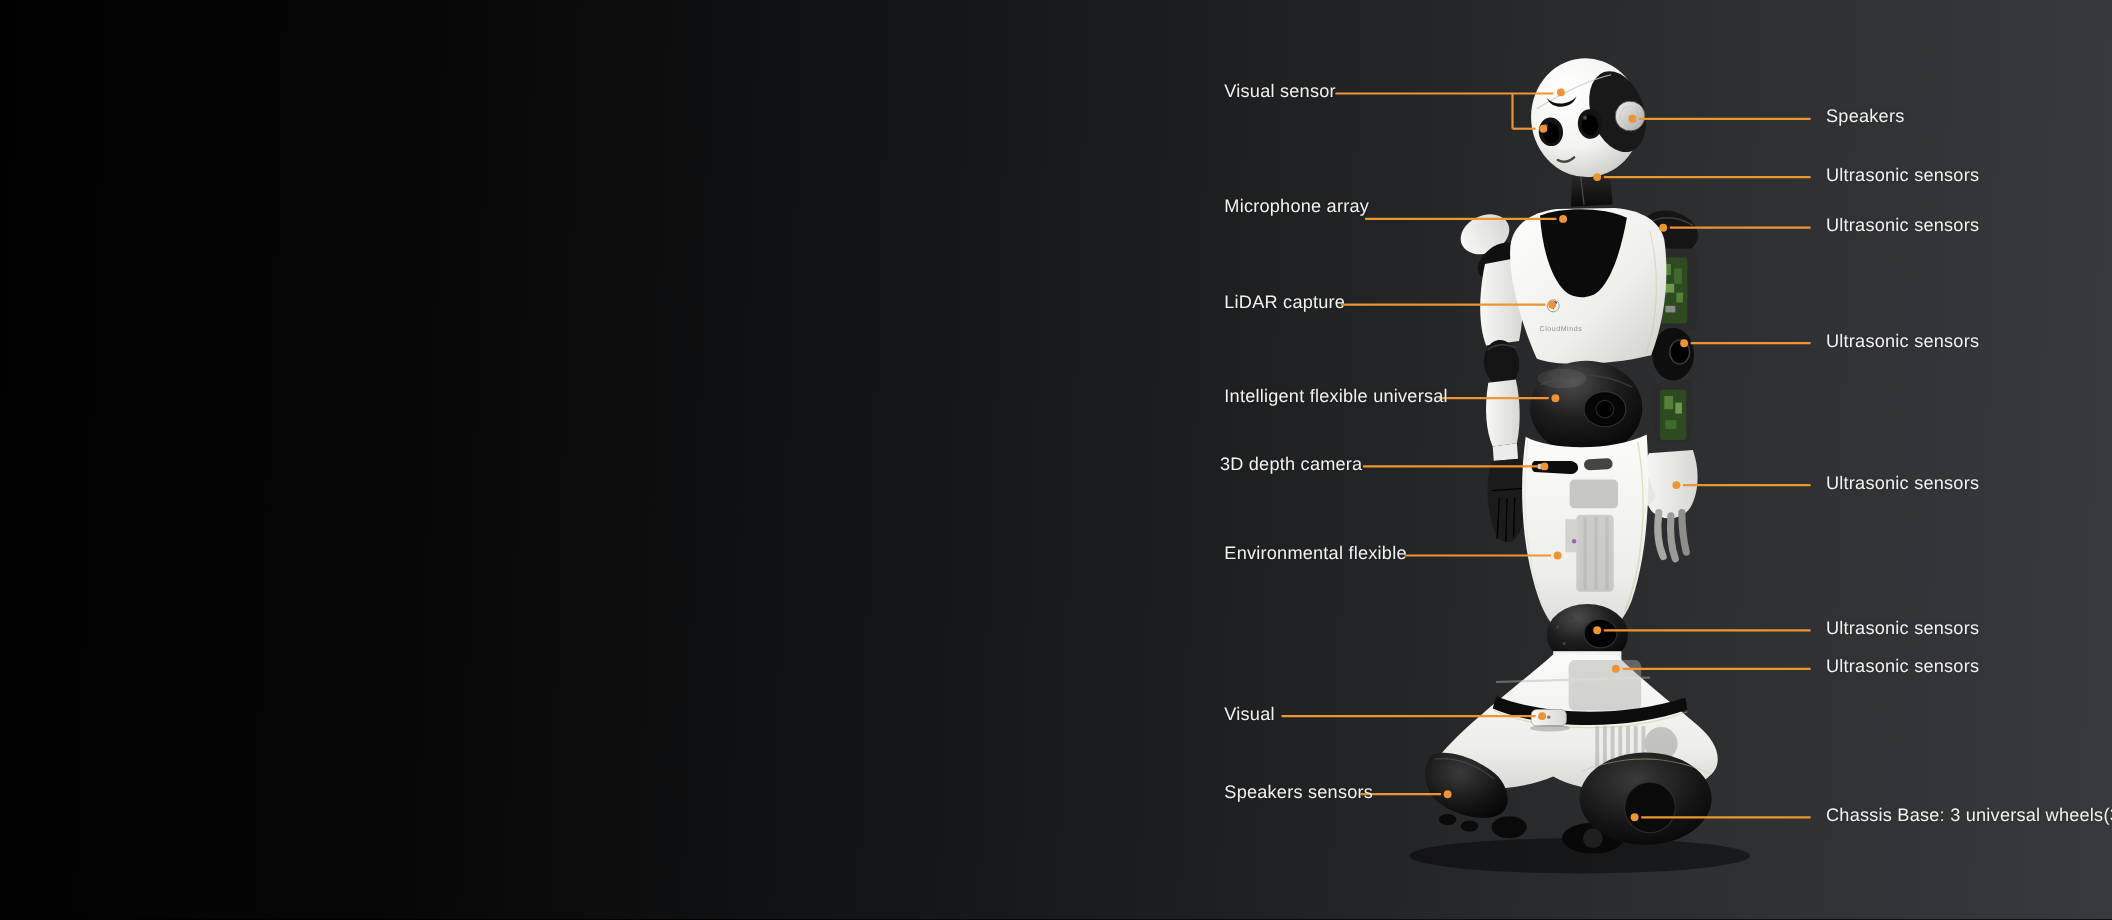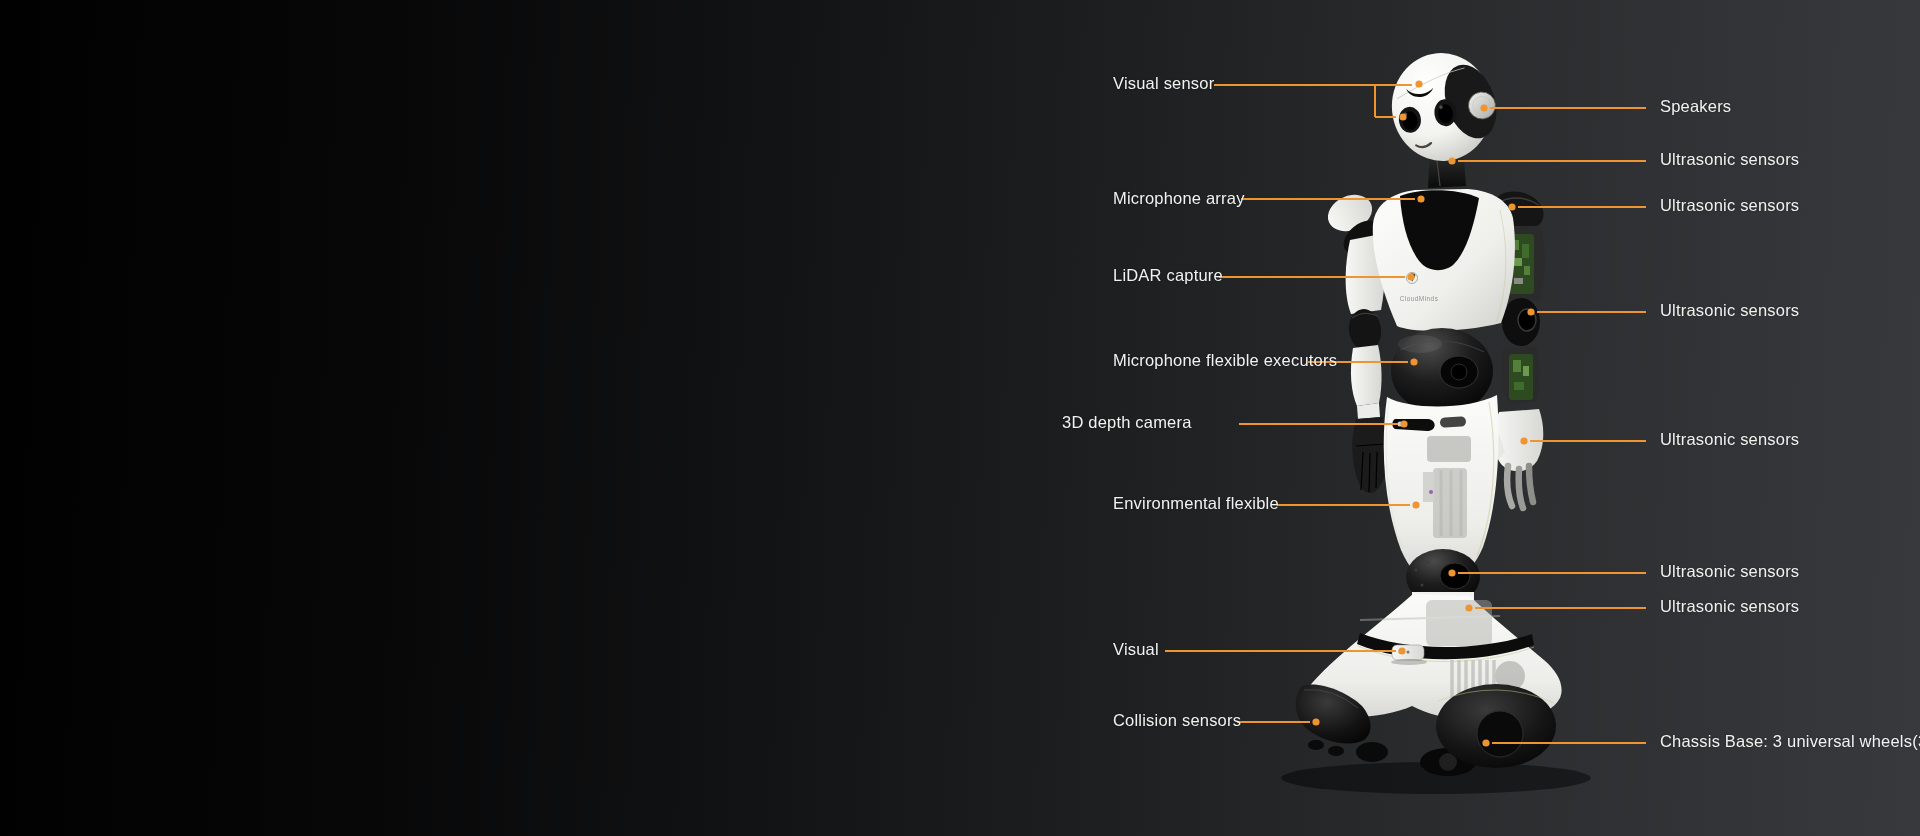--- a/index.html
+++ b/index.html
@@ -236,27 +236,27 @@
         <circle cx="1452" cy="573" r="3.6" fill="#EE9430"></circle>
         <line x1="1475" y1="608" x2="1646" y2="608" stroke="#EE9430" stroke-width="2"></line>
         <circle cx="1469" cy="608" r="3.6" fill="#EE9430"></circle>
         <line x1="1492" y1="743" x2="1646" y2="743" stroke="#EE9430" stroke-width="2"></line>
         <circle cx="1486" cy="743" r="3.6" fill="#EE9430"></circle>
       </g>
   </svg>
 
   <div id="labels">
       <div class="label" style="left: 1113px; top: 85px;">Visual sensor</div>
-      <div class="label" style="left: 1113px; top: 200px;">Microphone array</div>
+      <div class="label" style="left: 1113px; top: 189px;">Microphone array</div>
       <div class="label" style="left: 1113px; top: 277px;">LiDAR capture</div>
-      <div class="label" style="left: 1113px; top: 362px;">Microphone flexible executors</div>
-      <div class="label" style="left: 1062px; top: 424px;">3D depth camera</div>
+      <div class="label" style="left: 1113px; top: 362px;">Intelligent flexible universal</div>
+      <div class="label" style="left: 1109px; top: 424px;">3D depth camera</div>
       <div class="label" style="left: 1113px; top: 505px;">Environmental flexible</div>
       <div class="label" style="left: 1113px; top: 651px;">Visual</div>
-      <div class="label" style="left: 1113px; top: 722px;">Collision sensors</div>
+      <div class="label" style="left: 1113px; top: 722px;">Speakers sensors</div>
       <div class="label" style="left: 1660px; top: 108px; text-align: right;">Speakers</div>
       <div class="label" style="left: 1660px; top: 161px;">Ultrasonic sensors</div>
       <div class="label" style="left: 1660px; top: 207px;">Ultrasonic sensors</div>
       <div class="label" style="left: 1660px; top: 312px;">Ultrasonic sensors</div>
       <div class="label" style="left: 1660px; top: 441px;">Ultrasonic sensors</div>
       <div class="label" style="left: 1660px; top: 573px;">Ultrasonic sensors</div>
       <div class="label" style="left: 1660px; top: 608px;">Ultrasonic sensors</div>
       <div class="label" style="left: 1660px; top: 743px;">Chassis Base: 3 universal wheels(3DOF)</div>
     </div>
 

